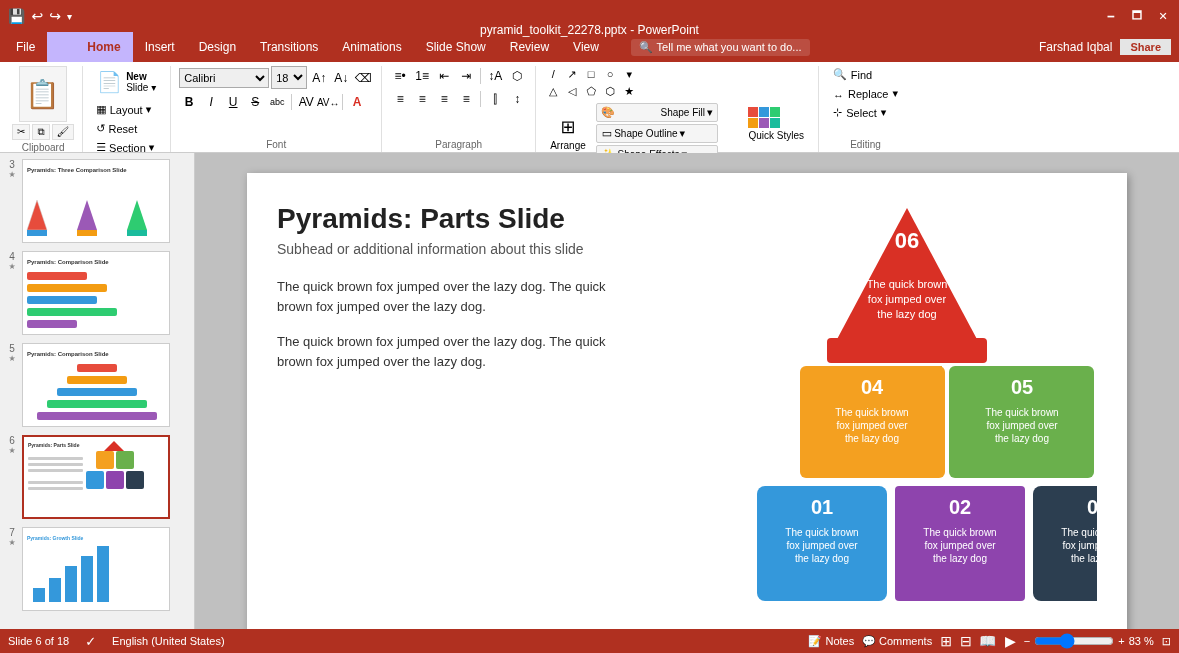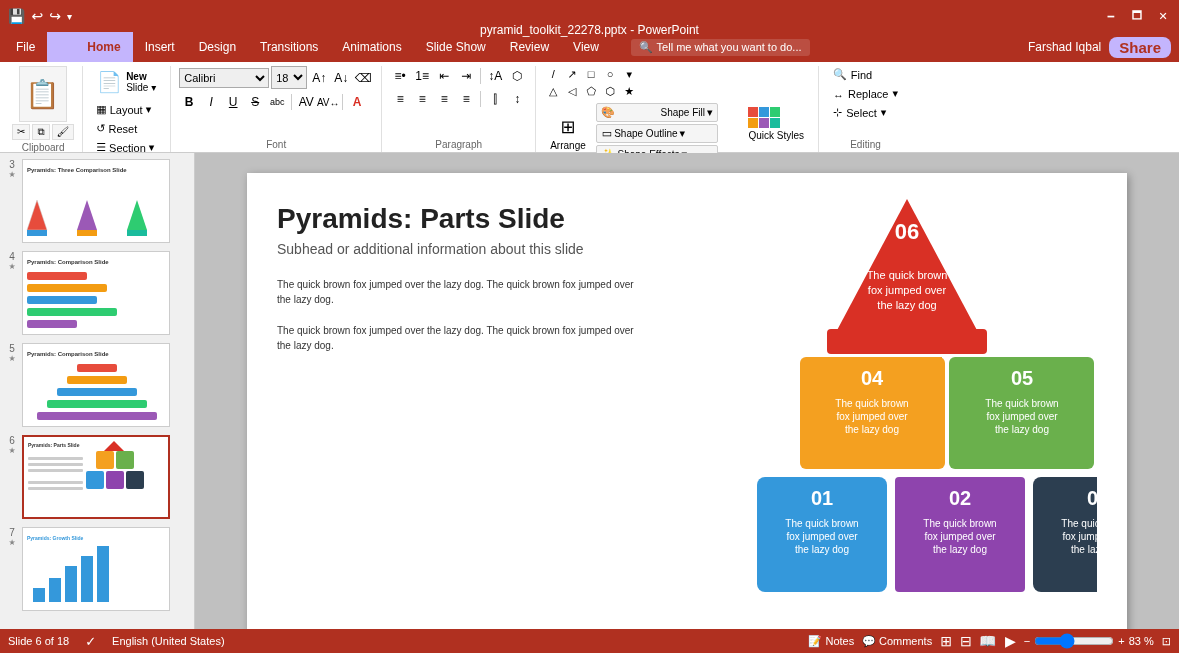--- a/index.html
+++ b/index.html
@@ -12,21 +12,21 @@
     #title-bar .right-icons { display: flex; align-items: center; gap: 10px; }
     #title-bar .win-btn { width: 16px; height: 16px; display: flex; align-items: center; justify-content: center; font-size: 11px; cursor: pointer; }
 
     
     #ribbon { background: #fff; border-bottom: 1px solid #ccc; }
     #ribbon-tabs { display: flex; align-items: center; background: #b03020; height: 30px; padding-left: 4px; }
     #ribbon-tabs .tab { padding: 4px 12px; color: white; font-size: 12px; cursor: pointer; height: 100%; display: flex; align-items: center; }
     #ribbon-tabs .tab.active { background: #c4b5fd; color: #b03020; font-weight: bold; padding-left: 40px; }
     #ribbon-tabs .tell-me { display: flex; align-items: center; gap: 4px; margin-left: 20px; background: rgba(255,255,255,0.15); border-radius: 3px; padding: 2px 8px; color: white; font-size: 11px; cursor: pointer; }
     #ribbon-tabs .user-area { margin-left: auto; display: flex; align-items: center; gap: 8px; color: white; font-size: 12px; padding-right: 8px; }
-    #ribbon-tabs .share-btn { background: #c4b5fd; color: #b03020; border: none; border-radius: 8px; padding: 2px 10px; font-size: 15px; cursor: pointer; font-weight: bold; }
+    #ribbon-tabs .share-btn { background: #e5e5e5; color: #b03020; border: none; border-radius: 0; padding: 2px 10px; font-size: 11px; cursor: pointer; font-weight: bold; }
 
     #ribbon-content { height: 90px; display: flex; align-items: stretch; padding: 4px 4px 0; background: white; }
     .ribbon-group { display: flex; flex-direction: column; align-items: center; border-right: 1px solid #e0e0e0; padding: 0 8px; min-width: fit-content; }
     .ribbon-group-label { font-size: 10px; color: #666; margin-top: auto; padding: 2px 0; }
     .ribbon-group-content { display: flex; align-items: flex-start; gap: 4px; flex: 1; }
 
     
     .paste-area { display: flex; flex-direction: column; align-items: center; }
     .paste-big { display: flex; flex-direction: column; align-items: center; justify-content: center; width: 52px; height: 52px; border: 1px solid #ddd; cursor: pointer; background: #f5f5f5; font-size: 10px; }
     .paste-icons-row { display: flex; gap: 2px; margin-top: 2px; }
@@ -58,24 +58,24 @@
 
     
     #status-bar { background: #b03020; height: 24px; display: flex; align-items: center; padding: 0 8px; color: white; font-size: 11px; gap: 16px; }
     #status-bar .right { margin-left: auto; display: flex; align-items: center; gap: 8px; }
     .status-icon { font-size: 14px; cursor: pointer; }
     .zoom-control { display: flex; align-items: center; gap: 4px; font-size: 11px; }
 
     
     .slide-title { font-size: 28px; font-weight: bold; color: #222; margin-bottom: 6px; }
     .slide-subtitle { font-size: 14px; color: #555; margin-bottom: 20px; }
-    .slide-body-text { font-size: 10px; color: #333; line-height: 1.5; margin-bottom: 16px; max-width: 360px; }
-
-    
-    .pyramid-container { position: absolute; right: 30px; top: 16px; width: 380px; height: 440px; }
+    .slide-body-text { font-size: 13px; color: #333; line-height: 1.5; margin-bottom: 16px; max-width: 360px; }
+
+    
+    .pyramid-container { position: absolute; right: 30px; top: 25px; width: 380px; height: 440px; }
     .shape-grid { display: grid; grid-template-columns: repeat(5, 18px); gap: 1px; }
     .shape-cell { width: 18px; height: 16px; display: flex; align-items: center; justify-content: center; font-size: 11px; cursor: pointer; }
 
     
     .big-ribbon-btn { display: flex; flex-direction: column; align-items: center; justify-content: center; min-width: 44px; padding: 4px 6px; cursor: pointer; font-size: 10px; gap: 2px; border-radius: 2px; }
     .outline-btn { display: flex; align-items: center; gap: 2px; padding: 2px 5px; cursor: pointer; font-size: 11px; border: 1px solid #ccc; border-radius: 2px; background: #f5f5f5; }
 
     
     .editing-group { display: flex; flex-direction: column; gap: 2px; }
     .edit-btn { display: flex; align-items: center; gap: 4px; padding: 2px 6px; cursor: pointer; font-size: 11px; border-radius: 2px; }

